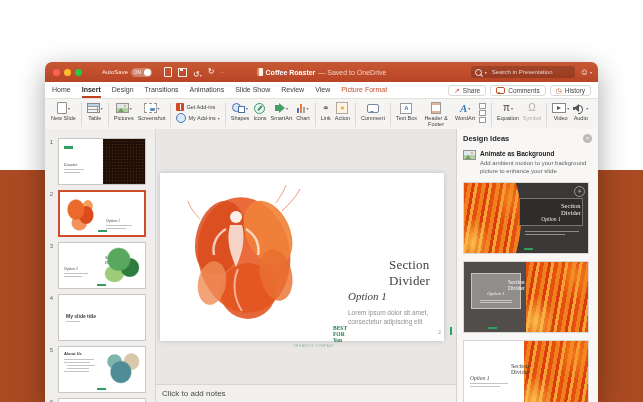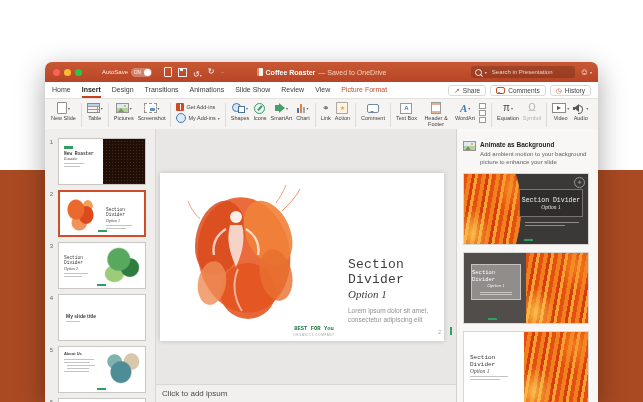--- a/index.html
+++ b/index.html
@@ -1,18 +1,18 @@
 <!DOCTYPE html>
 <html><head>
 <meta charset="utf-8">
 <style>
   html,body{margin:0;padding:0;background:#fff;}
   .stage{position:relative;width:643px;height:402px;background:#fff;overflow:hidden;
          font-family:"Liberation Sans",sans-serif;-webkit-font-smoothing:antialiased;}
-  .serif{font-family:Liberation Mono, monospace;}
+  .serif{font-family:Liberation Serif, serif;margin-left:41px;}
   .serif-i{font-family:"Liberation Serif",serif;font-style:italic;}
 
   .hero{position:absolute;top:12px;left:0;right:0;text-align:center;font-size:30px;color:#BC4D2F;}
   .backdrop{position:absolute;top:170px;left:0;right:0;bottom:0;background:#AA4A22;}
 
   .window{position:absolute;left:45px;top:62px;width:553px;height:340px;background:#fff;
           border-radius:7px 7px 0 0;box-shadow:0 8px 28px rgba(0,0,0,.35);overflow:hidden;}
 
   
   .titlebar{position:relative;height:20px;background:linear-gradient(#C85834,#B84526);
@@ -544,25 +544,29 @@
             <div class="cv-body">Lorem ipsum dolor sit amet, consectetur adipiscing elit</div>
           </div>
           <div class="cv-logo">
             <div class="cv-logo-name serif">BEST FOR You</div>
             <div class="cv-logo-tag">ORGANICS COMPANY</div>
           </div>
           <div class="cv-num">2</div>
         </div>
         <span class="greenbar"></span>
         <div class="notes">
-          <span>Click to add ipsum</span>
+          <span>Click to add notes</span>
         </div>
       </div>
 
       <div class="design">
+        <div class="di-head">
+          <span class="di-title">Design Ideas</span>
+          <span class="di-close">×</span>
+        </div>
         <div class="di-sugg">
           <span class="i-pic"></span>
           <div class="di-sugg-txt">
             <div class="di-sugg-title">Animate as Background</div>
             <div class="di-sugg-desc">Add ambient motion to your background picture to enhance your slide</div>
           </div>
         </div>
 
         <div class="dcard dc1">
           <div class="fl flames"></div>

